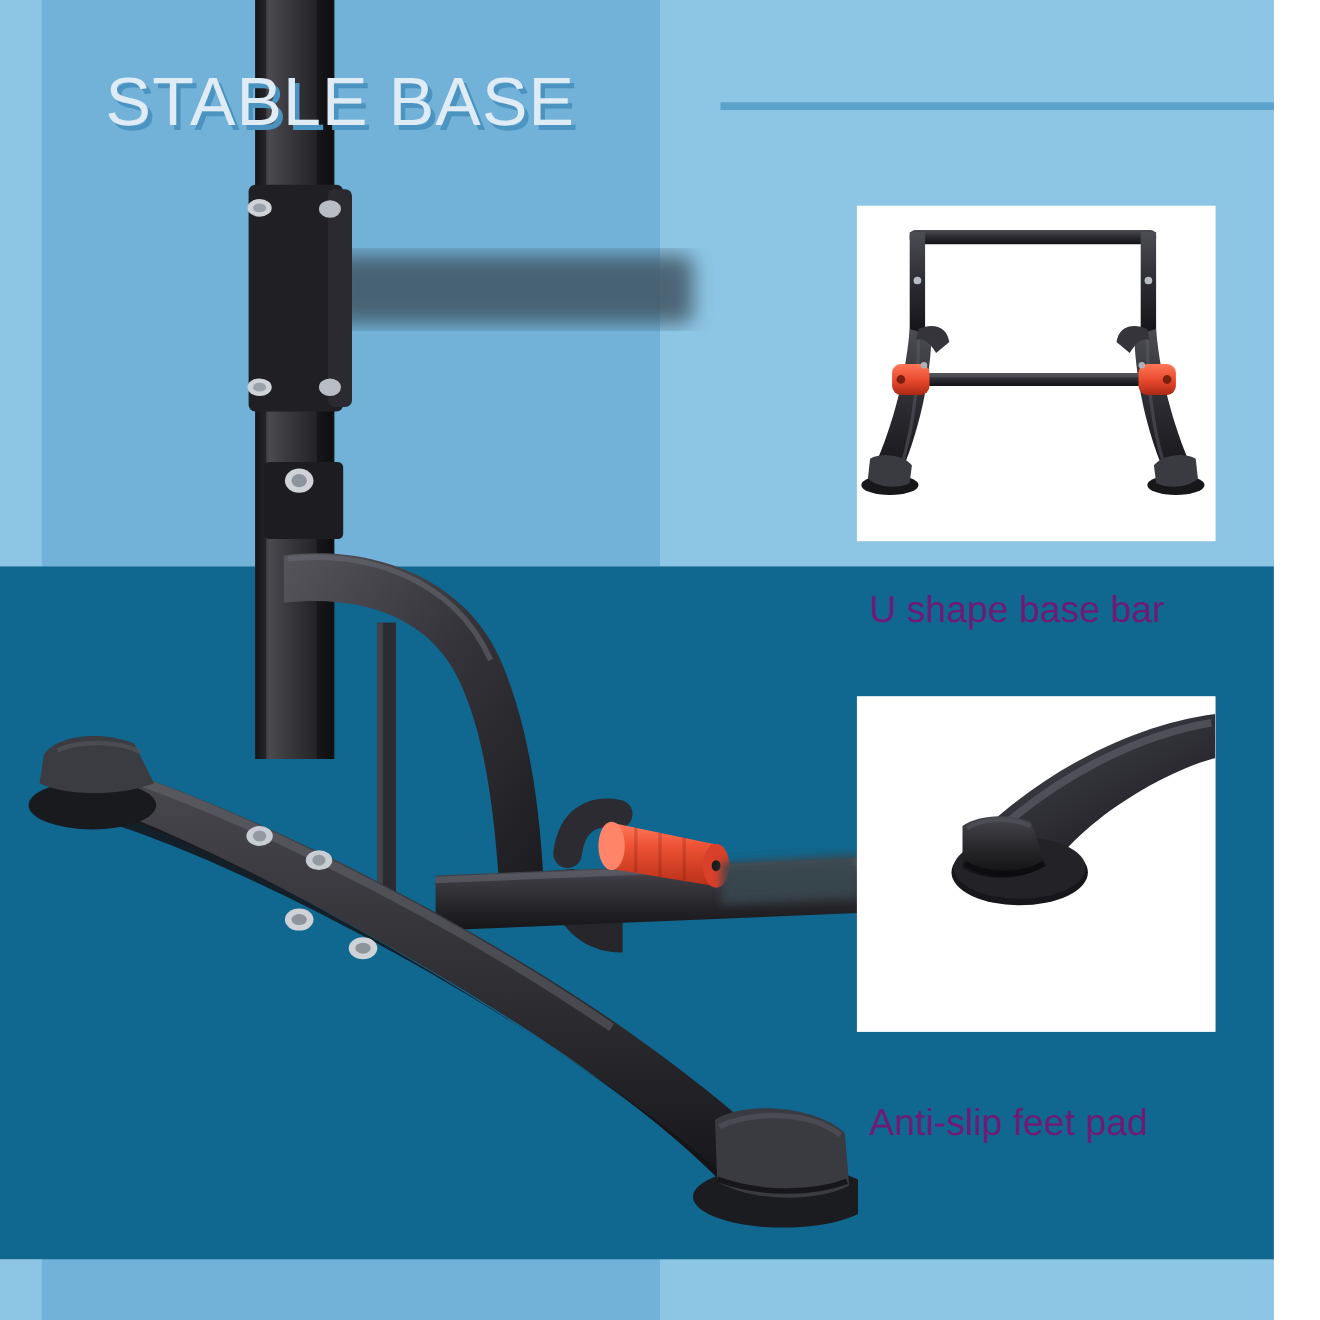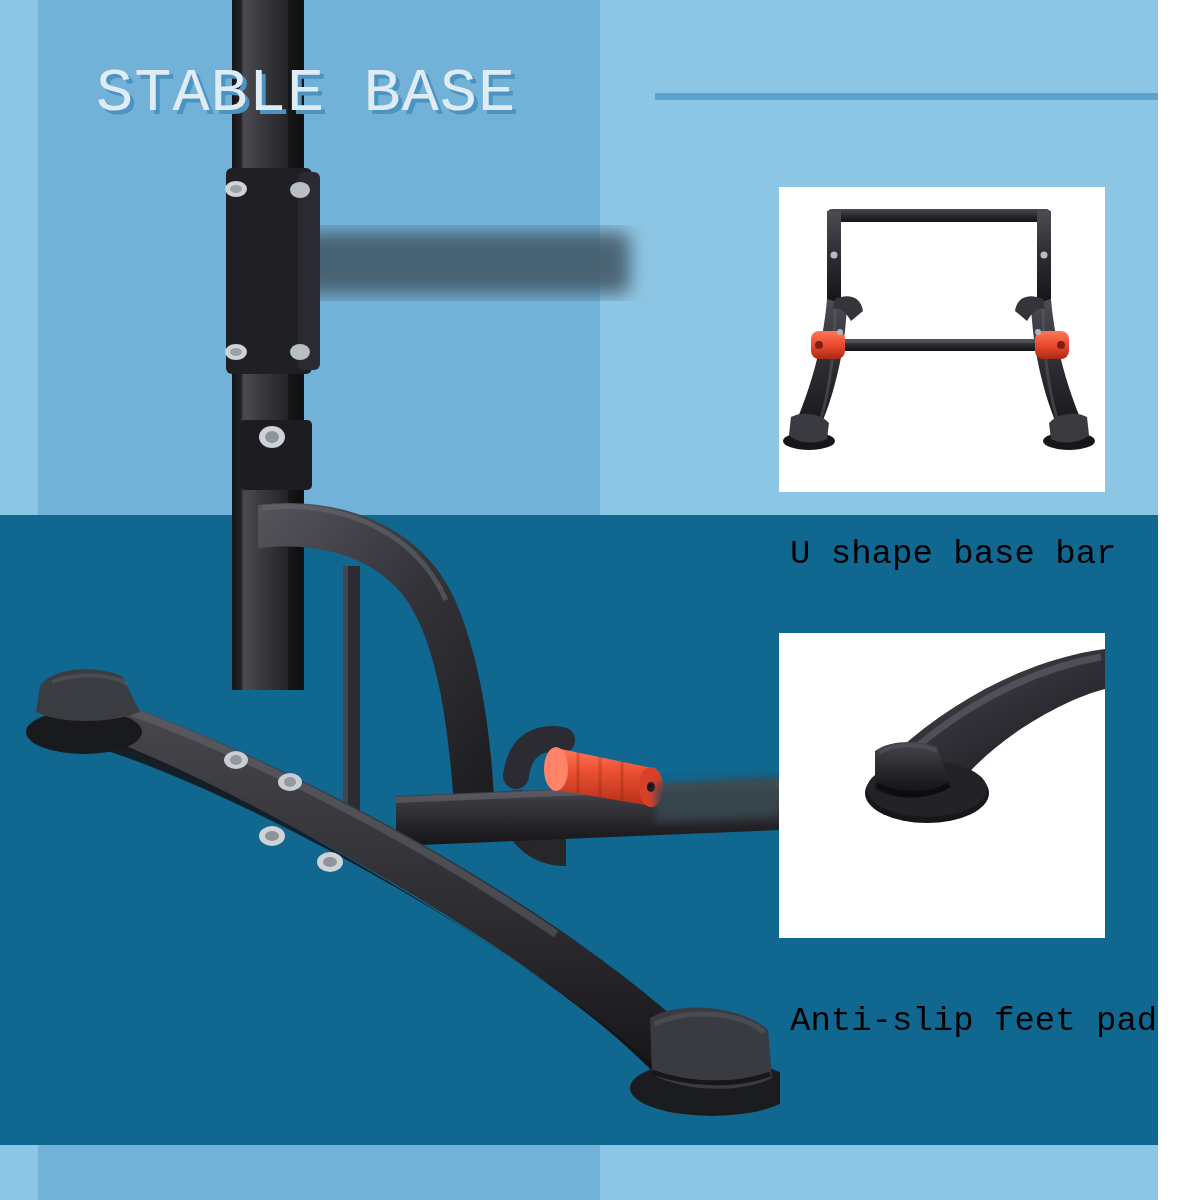--- a/index.html
+++ b/index.html
@@ -5,21 +5,21 @@
   html, body {
     margin: 0;
     padding: 0;
     background: #ffffff;
   }
   #root {
     position: relative;
     width: 1158px;
     height: 1200px;
     overflow: hidden;
-    font-family: Liberation Mono, monospace;
+    font-family: Liberation Sans, sans-serif;
     background: #74b3d8;
   }
 
   
   .bg-layer { position: absolute; inset: 0; }
 
   .band-upper-left {      
     position: absolute;
     left: 0; top: 0; width: 600px; height: 515px;
     background: #72b2d8;
@@ -80,21 +80,21 @@
     position: absolute;
     background: #ffffff;
     overflow: hidden;
     z-index: 25;
   }
   #card-ubar   { left: 779px; top: 187px;  width: 326px; height: 305px; }
   #card-feet   { left: 779px; top: 633px;  width: 326px; height: 305px; }
 
   .card-caption {
     position: absolute;
-    color: #000000;
+    color: #701a75;
     font-size: 34px;
     font-weight: 400;
     white-space: nowrap;
     z-index: 30;
   }
   #caption-ubar { left: 790px; top: 535px; }
   #caption-feet { left: 790px; top: 1002px; }
 
   
   #hero {

